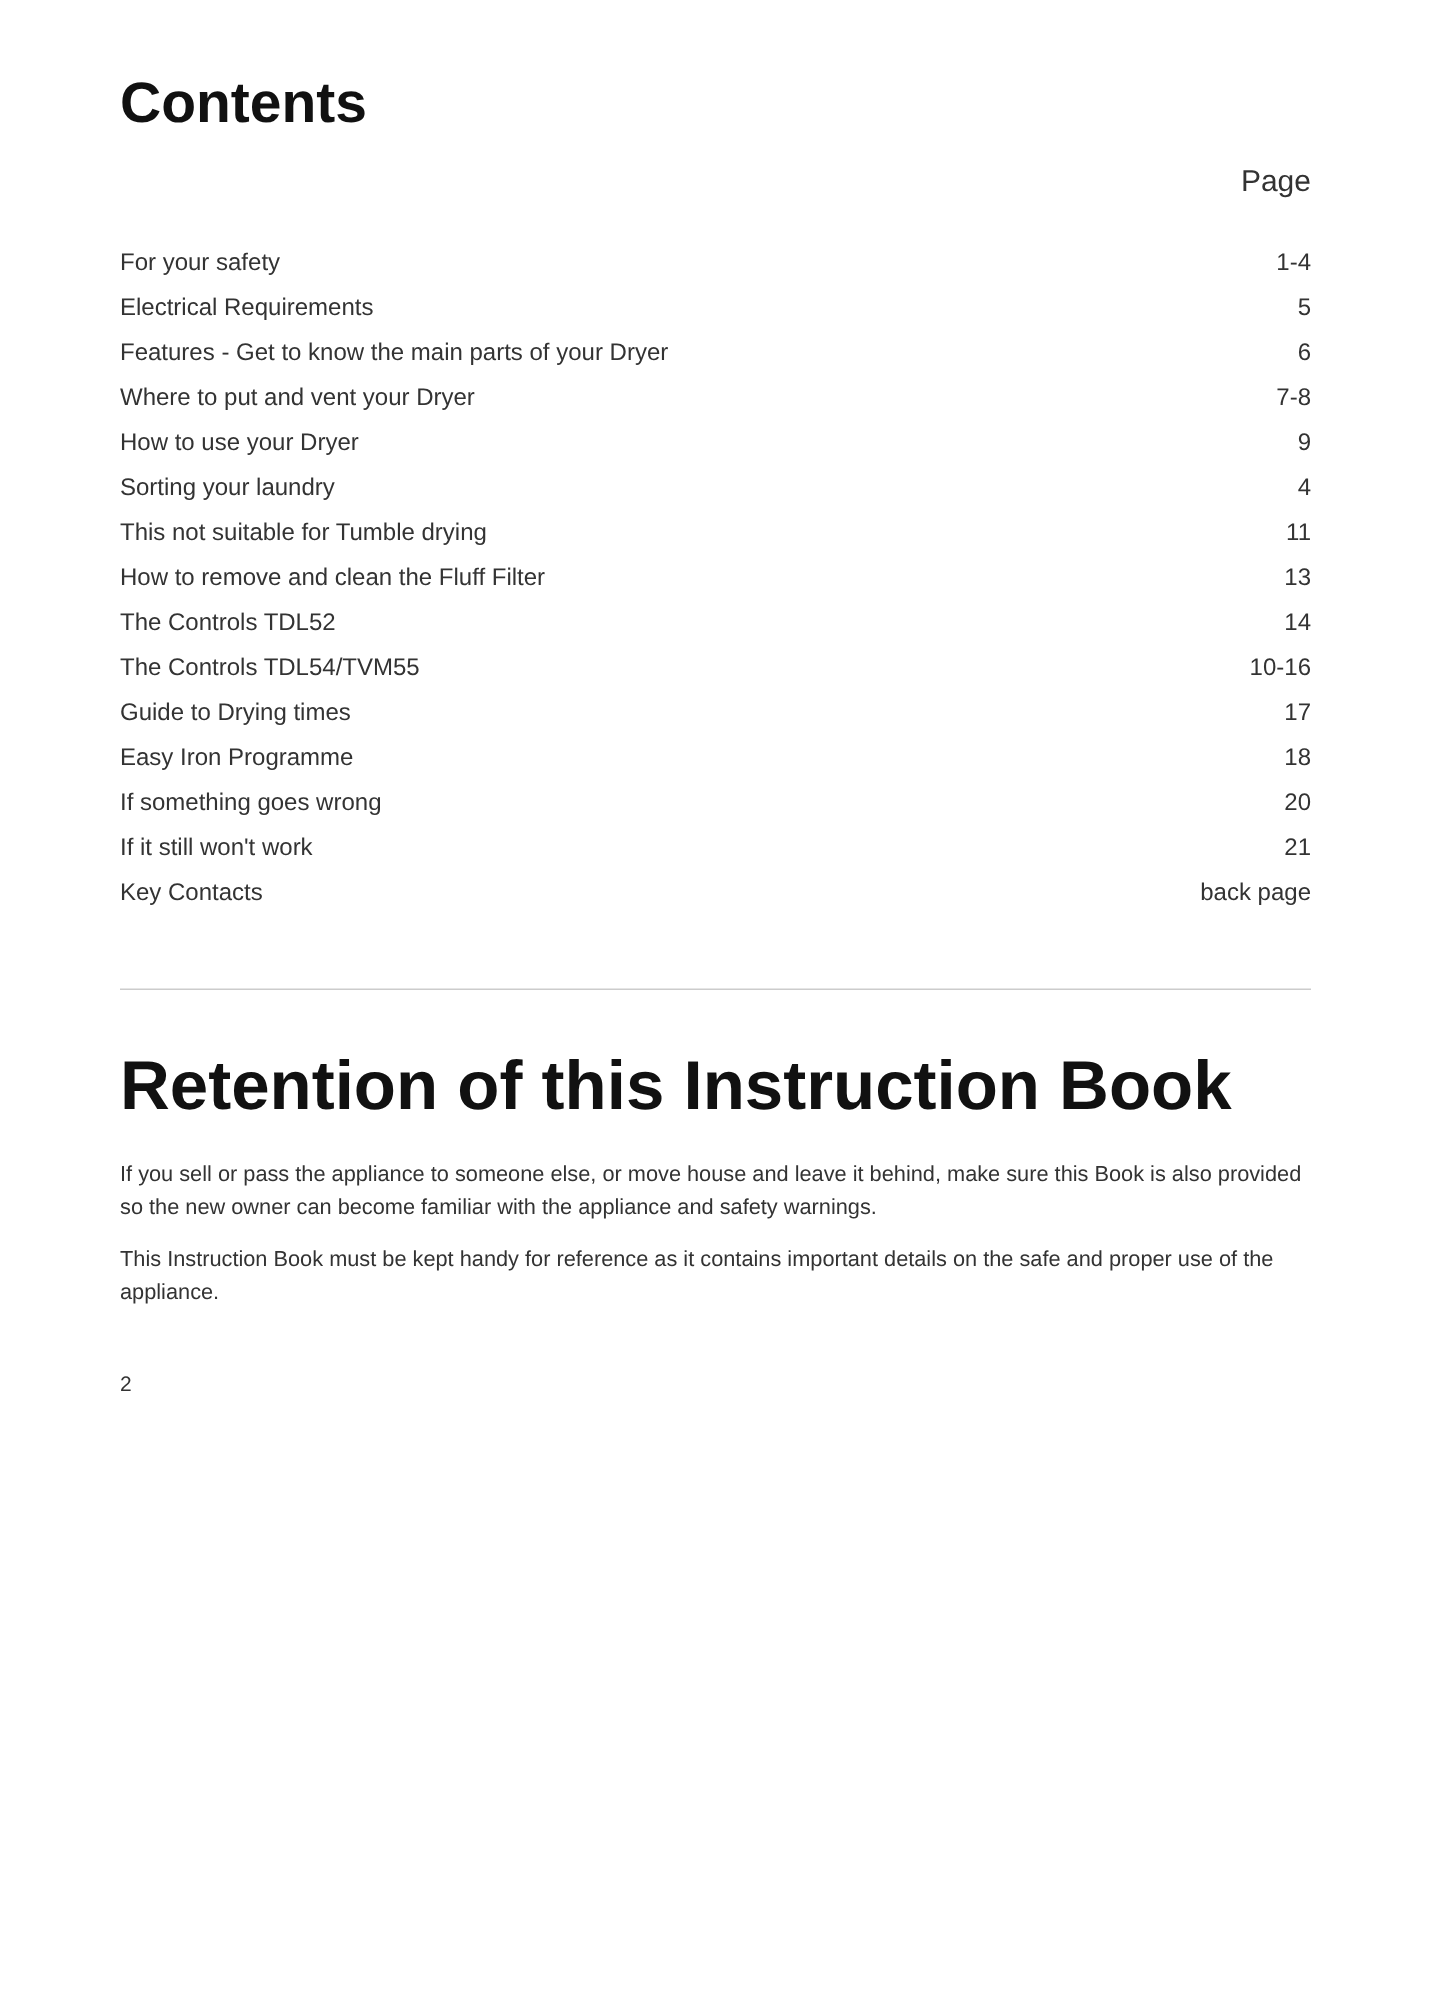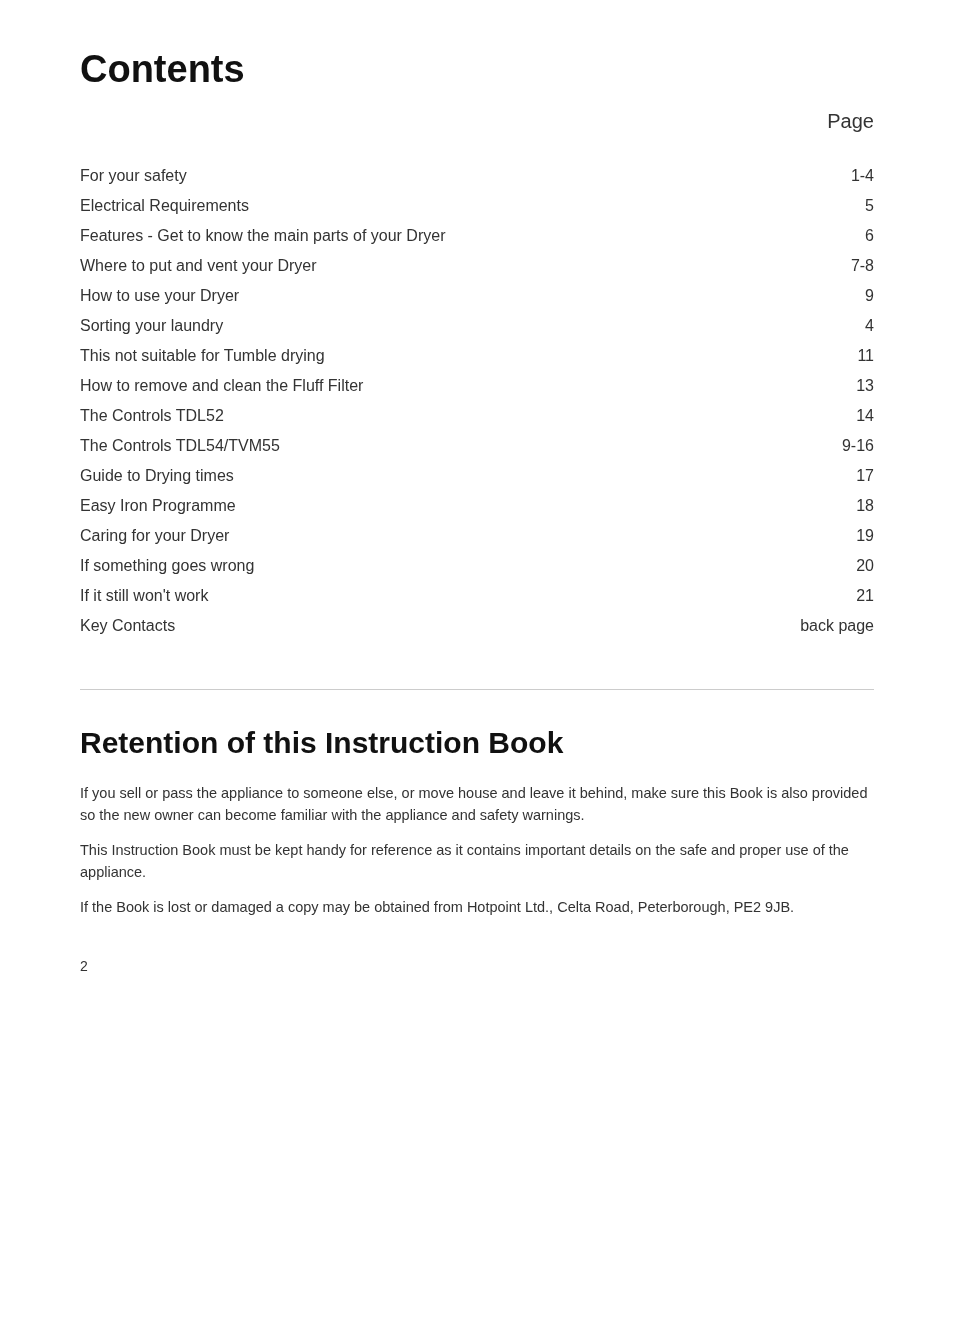--- a/index.html
+++ b/index.html
@@ -60,21 +60,21 @@
       min-width: 80px;
     }
 
     .divider {
       border: none;
       border-top: 1px solid #cccccc;
       margin: 48px 0 36px 0;
     }
 
     .retention-title {
-      font-size: 30px;
+      font-size: 46px;
       font-weight: 700;
       color: #111111;
       margin-bottom: 22px;
     }
 
     .retention-body p {
       font-size: 14.5px;
       line-height: 1.55;
       color: #333333;
       margin-bottom: 12px;
@@ -136,33 +136,29 @@
           <tr class="toc-row">
             <td class="toc-title">How to remove and clean the Fluff Filter</td>
             <td class="toc-page">13</td>
           </tr>
           <tr class="toc-row">
             <td class="toc-title">The Controls TDL52</td>
             <td class="toc-page">14</td>
           </tr>
           <tr class="toc-row">
             <td class="toc-title">The Controls TDL54/TVM55</td>
-            <td class="toc-page">9-16</td>
+            <td class="toc-page">10-16</td>
           </tr>
           <tr class="toc-row">
             <td class="toc-title">Guide to Drying times</td>
             <td class="toc-page">17</td>
           </tr>
           <tr class="toc-row">
             <td class="toc-title">Easy Iron Programme</td>
             <td class="toc-page">18</td>
-          </tr>
-          <tr class="toc-row">
-            <td class="toc-title">Caring for your Dryer</td>
-            <td class="toc-page">19</td>
           </tr>
           <tr class="toc-row">
             <td class="toc-title">If something goes wrong</td>
             <td class="toc-page">20</td>
           </tr>
           <tr class="toc-row">
             <td class="toc-title">If it still won't work</td>
             <td class="toc-page">21</td>
           </tr>
           <tr class="toc-row">
@@ -173,18 +169,17 @@
     </table>
   </div>
 
   <hr class="divider">
 
   <div>
     <h2 class="retention-title">Retention of this Instruction Book</h2>
     <div class="retention-body" id="retention-paragraphs">
     <p>If you sell or pass the appliance to someone else, or move house and leave it behind, make sure this Book is also provided so the new owner can become familiar with the appliance and safety warnings.</p>
         <p>This Instruction Book must be kept handy for reference as it contains important details on the safe and proper use of the appliance.</p>
-        <p>If the Book is lost or damaged a copy may be obtained from Hotpoint Ltd., Celta Road, Peterborough, PE2 9JB.</p>
       </div>
   </div>
 
   <div class="page-number">2</div>
 </div>
 
 </body></html>

